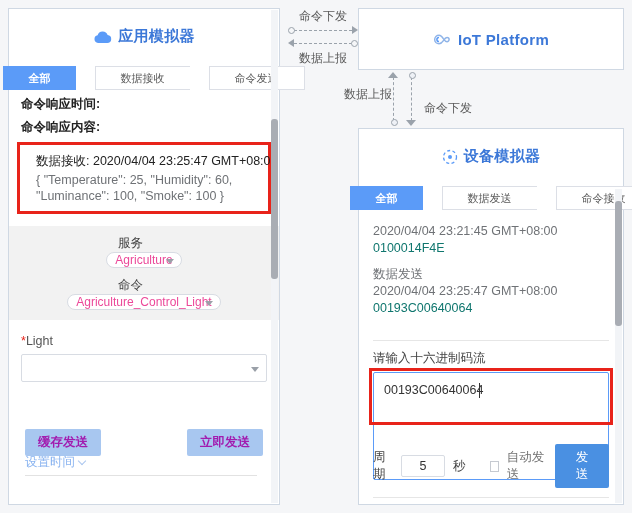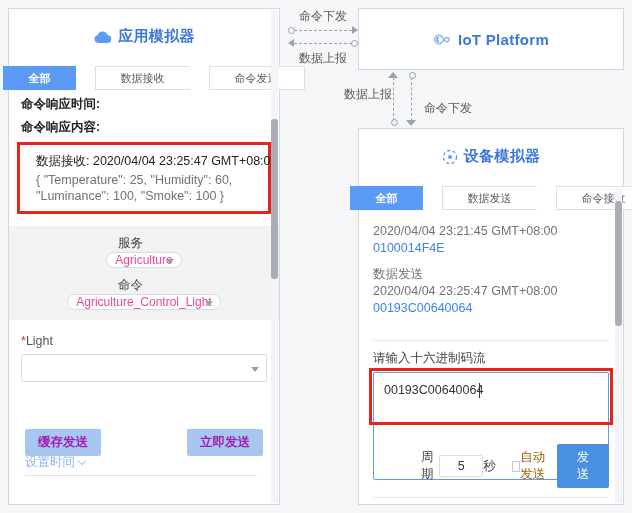--- a/index.html
+++ b/index.html
@@ -231,21 +231,21 @@
     overflow:hidden;
     position:relative;
   }
   .log-clip{
     color:#c9ccd1;
     font-size:12.5px;
     height:7px;overflow:hidden;line-height:17px;
   }
   .log-kind{color:#6f7276;}
   .log-time{color:#6f7276;}
-  .log-hex{color:#3b82f6;}
+  .log-hex{color:#0f766e;}
   .log-gap{height:9px;}
   .log-sep{
     margin:6px 14px 0 14px;height:1px;background:#e6e6e6;
   }
   .hex-label{
     margin:9px 14px 5px 14px;
     font-size:12.5px;color:#444;
   }
   .hex-wrap{
     margin:0 14px;
@@ -269,39 +269,39 @@
     border:3px solid #e8231a;
     box-sizing:border-box;
     pointer-events:none;
   }
   .caretbar{
     position:absolute;left:106px;top:11px;
     width:1px;height:15px;background:#333;
   }
   .botrow{
     position:absolute;left:14px;right:14px;bottom:16px;
-    display:flex;align-items:center;
-    font-size:12.5px;color:#444;margin-left:48px;
+    display:flex;align-items:center;gap:8px;
+    font-size:12.5px;color:#444;
   }
   .num-input{
     width:44px;height:22px;
     border:1px solid #d8dce3;border-radius:2px;
     text-align:center;font-size:12.5px;color:#333;
     font-family:inherit;
     box-sizing:border-box;
     outline:none;
   }
   .chk{
     width:11px;height:11px;
     border:1px solid #c6cad1;
     background:#fff;
     display:inline-block;
     box-sizing:border-box;
   }
-  .chk-label{color:#a16207;}
+  .chk-label{color:#737373;}
   .send-btn{
     margin-left:auto;
     background:#4a90e2;color:#fff;
     border:none;border-radius:2px;
     padding:5px 17px;font-size:12.5px;
     font-family:inherit;cursor:pointer;
   }
   .bot-sep{
     position:absolute;left:14px;right:14px;bottom:6px;
     height:1px;background:#e6e6e6;

